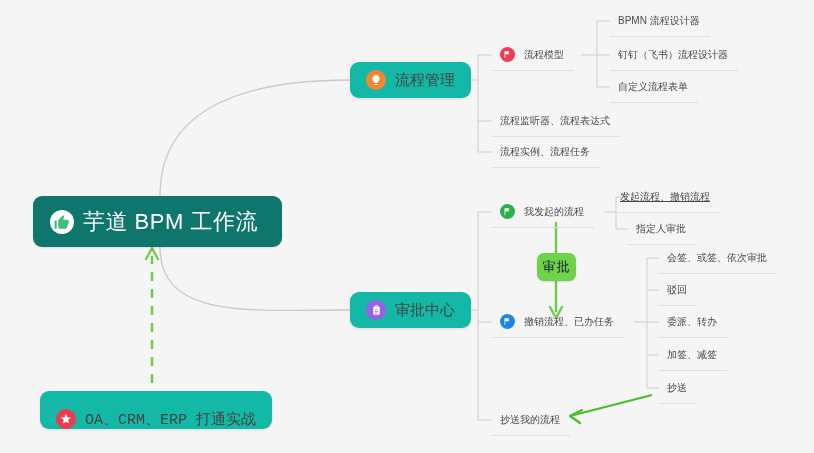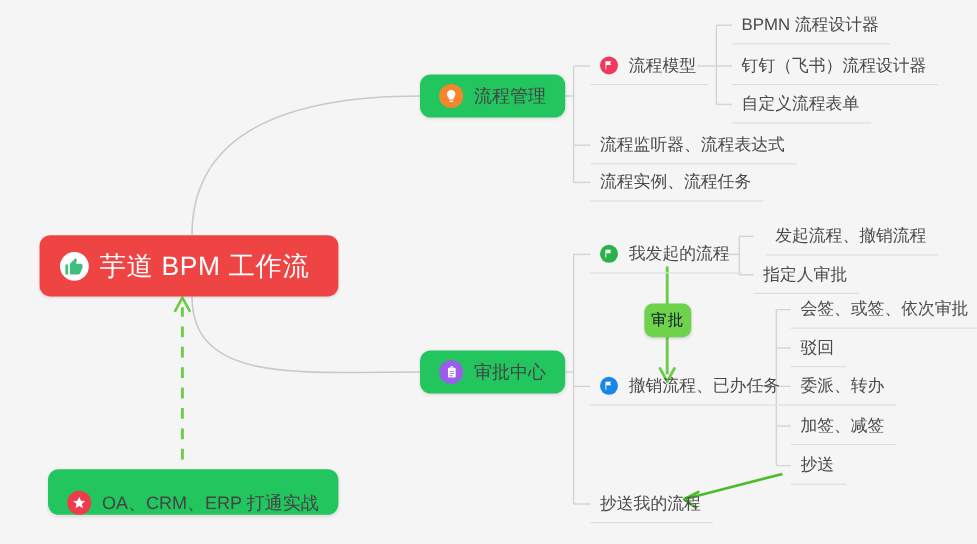--- a/index.html
+++ b/index.html
@@ -11,45 +11,45 @@
     position:relative;
   }
   #canvas{position:absolute;inset:0;width:814px;height:453px;}
   svg.links{position:absolute;left:0;top:0;width:814px;height:453px;pointer-events:none;}
 
   .node{position:absolute;display:flex;align-items:center;box-sizing:border-box;white-space:nowrap;}
 
   
   .root{
     left:33px;top:196px;width:249px;height:51px;
-    background:#ef4444;border-radius:9px;
+    background:#0f766e;border-radius:9px;
     padding:0 17px;
     box-shadow:0 1px 2px rgba(0,0,0,0.10);
     color:#ffffff;font-size:22px;letter-spacing:.5px;
   }
   .root .label{color:#fff;font-size:22px;}
 
   
   .pill{
-    background:#22c55e;border-radius:9px;
+    background:#14b8a6;border-radius:9px;
     box-shadow:0 1px 3px rgba(0,0,0,0.10);
     padding:0 16px;height:36px;
-    color:#3f3f3f;font-size:15px;
+    color:#3f3f3f;font-size:15px;font-family:Liberation Mono, monospace;
   }
   .pill .label{font-size:15px;color:#444;}
 
   
   .under{
     height:32px;
     border-bottom:1px solid #dedede;
     color:#4a4a4a;font-size:14px;
     padding:0 10px 0 8px;
     align-items:center;
   }
-  .under .label{font-size:14px;color:#4a4a4a;}
+  .under .label{font-size:10px;color:#4a4a4a;}
 
   
   .ic{flex:0 0 auto;border-radius:50%;display:inline-flex;align-items:center;justify-content:center;margin-right:9px;}
   .ic svg{display:block;}
   .ic-20{width:20px;height:20px;}
   .ic-16{width:15px;height:15px;}
   .ic-root{width:24px;height:24px;background:#ffffff;}
 
   .badge-approve{
     position:absolute;left:537px;top:253px;
@@ -172,21 +172,21 @@
   </div>
 
   <div class="node under" style="left:492px;top:196px;">
     <span class="ic ic-16" style="background:#2bb14c;">
       <svg width="9" height="9" viewBox="0 0 24 24">
           <path fill="#ffffff" d="M6 3h11l-2.5 4L17 11H6v10H4V3h2z"></path>
         </svg>
     </span>
     <span class="label">我发起的流程</span>
   </div>
-  <div class="node under" style="left:638px;top:181px;">
+  <div class="node under" style="left:612px;top:181px;text-decoration:underline;">
     <span class="label">发起流程、撤销流程</span>
   </div>
   <div class="node under" style="left:628px;top:213px;">
     <span class="label">指定人审批</span>
   </div>
 
   <div class="badge-approve">
     <span>审批</span>
   </div>
 

